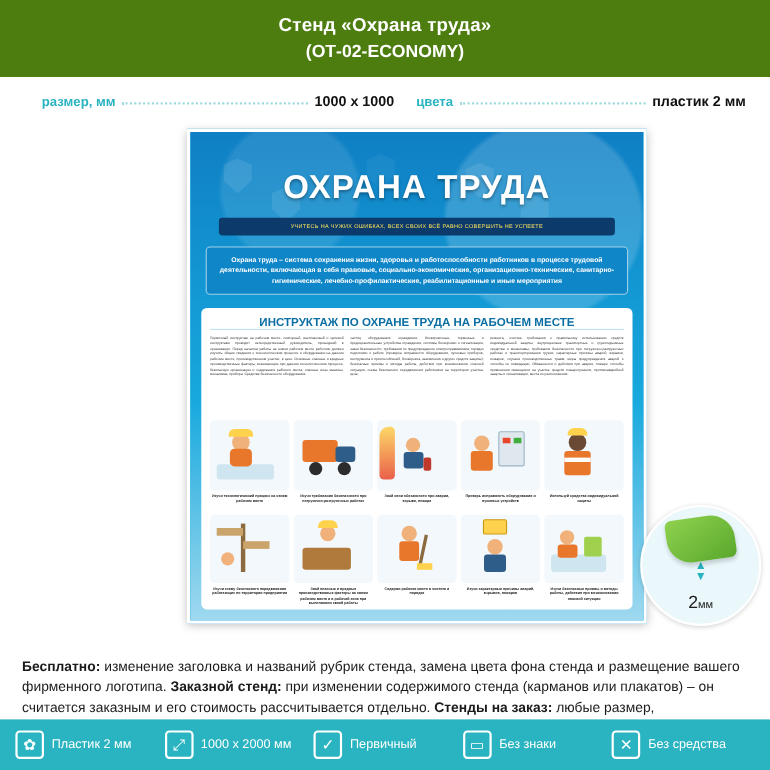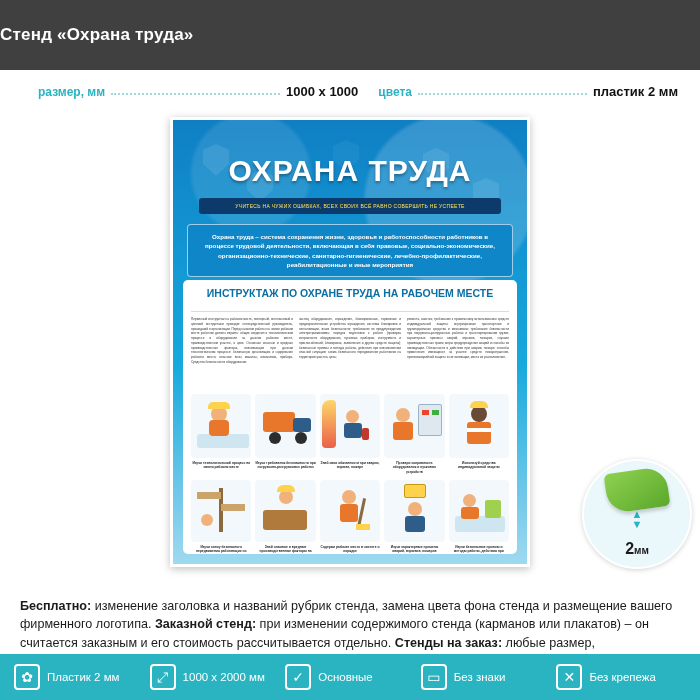--- a/index.html
+++ b/index.html
@@ -8,24 +8,25 @@
     width:700px; height:700px;
     font-family:"Liberation Sans", sans-serif;
     background:#ffffff;
     color:#1b1b1b;
     overflow:hidden;
   }
 
   
   .header {
     height:70px;
-    background:#404040;
+    background:#4d7c0f;
     color:#ffffff;
     display:flex;
     flex-direction:column;
+    align-items:center;
     justify-content:center;
   }
   .header-title { font-size:17px; font-weight:bold; letter-spacing:.2px; }
   .header-sub { font-size:16px; font-weight:bold; margin-top:6px; }
 
   
   .specline {
     display:flex;
     align-items:flex-end;
     padding:14px 22px 6px 38px;
@@ -47,21 +48,21 @@
   .stage {
     position:relative;
     height:480px;
     margin-top:2px;
   }
 
   
   .poster {
     position:absolute;
     left:170px; top:10px;
-    width:360px; height:450px;
+    width:418px; height:450px;
     background:#10a4d8;
     border:3px solid #ffffff;
     box-shadow:0 2px 8px rgba(0,0,0,.25);
     overflow:hidden;
   }
   .poster-bg {
     position:absolute; inset:0;
     background:
       radial-gradient(circle at 78% 18%, rgba(255,255,255,.16) 0 18%, transparent 19%),
       radial-gradient(circle at 22% 12%, rgba(255,255,255,.10) 0 12%, transparent 13%),
@@ -114,21 +115,21 @@
     border-radius:5px;
     padding:7px 8px 8px 8px;
     overflow:hidden;
   }
   .card-title {
     text-align:center;
     color:#0b6fa4;
     font-size:10.5px;
     font-weight:bold;
     border-bottom:1px solid #bfe3f1;
-    padding-bottom:12px;
+    padding-bottom:0;
     margin-bottom:5px;
   }
   .text-cols {
     display:flex; gap:6px;
     height:72px;
     overflow:hidden;
   }
   .text-col {
     flex:1;
     font-size:3.1px;
@@ -174,21 +175,21 @@
   }
   .thickness .leaf {
     width:62px; height:40px;
     background:linear-gradient(150deg,#8fd14f 0%, #5aa82c 100%);
     border-radius:6px 22px 6px 22px;
     transform:rotate(-8deg);
     box-shadow:0 3px 4px rgba(0,0,0,.18);
   }
   .thickness .mval {
     margin-top:10px;
-    font-size:16px; font-weight:bold; color:#1b1b1b;
+    font-size:16px; font-weight:normal; color:#1b1b1b;
   }
   .thickness .arrows {
     font-size:11px; color:#2ab3c0; line-height:.9;
   }
 
   
   .blurb {
     padding:10px 20px 6px 20px;
     font-size:12.6px;
     line-height:1.45;
@@ -214,20 +215,21 @@
     display:flex; align-items:center; justify-content:center;
     color:#ffffff; font-size:14px; line-height:1;
   }
   .f-txt { color:#ffffff; font-size:11.5px; white-space:nowrap; }
 </style>
 </head>
 <body>
 
 <div class="header">
   <div class="header-title">Стенд «Охрана труда»</div>
+  <div class="header-sub">(ОТ-02-ECONOMY)</div>
 </div>
 
 <div class="specline">
   <span class="lbl">размер, мм</span>
   <span class="dots"></span>
   <span class="val">1000 x 1000</span>
   <span class="lbl2">цвета</span>
   <span class="dots"></span>
   <span class="val">пластик 2 мм</span>
 </div>
@@ -372,23 +374,23 @@
   <div class="f-item">
     <div class="f-ico">✿</div>
     <div class="f-txt">Пластик 2 мм</div>
   </div>
   <div class="f-item">
     <div class="f-ico">⤢</div>
     <div class="f-txt">1000 x 2000 мм</div>
   </div>
   <div class="f-item">
     <div class="f-ico">✓</div>
-    <div class="f-txt">Основные</div>
+    <div class="f-txt">Первичный</div>
   </div>
   <div class="f-item">
     <div class="f-ico">▭</div>
     <div class="f-txt">Без знаки</div>
   </div>
   <div class="f-item">
     <div class="f-ico">✕</div>
-    <div class="f-txt">Без крепежа</div>
+    <div class="f-txt">Без средства</div>
   </div>
 </div>
 
 </body></html>

